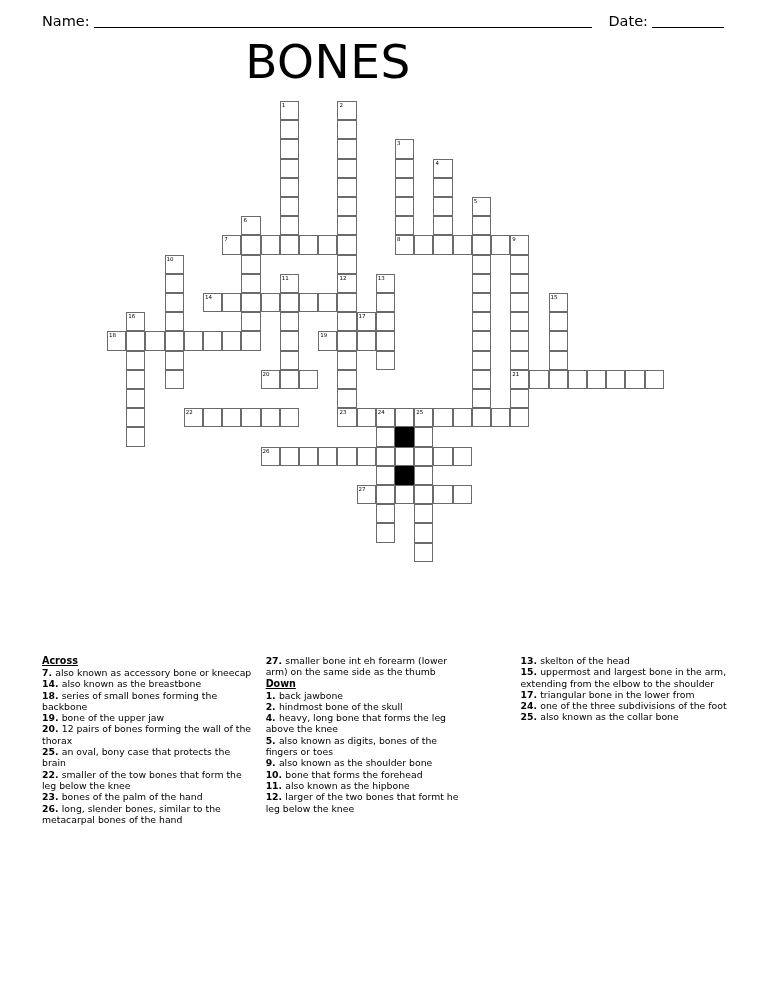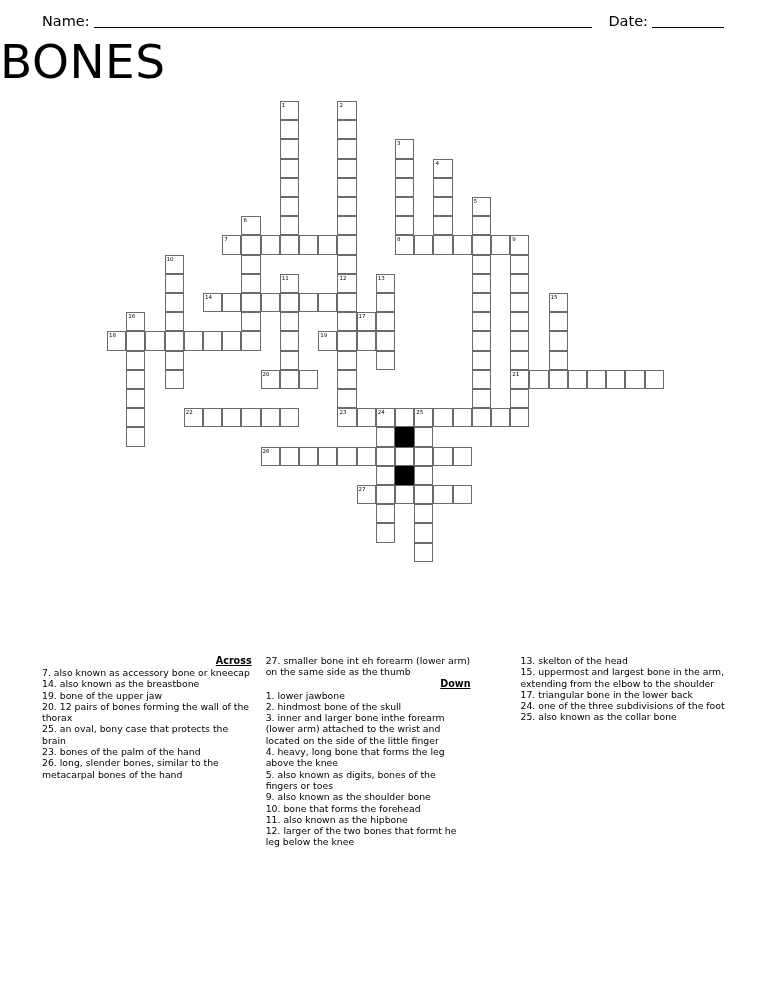--- a/index.html
+++ b/index.html
@@ -43,21 +43,21 @@
   .rule-name { flex: 1 1 auto; }
   .rule-date { width: 72px; flex: 0 0 72px; }
   .date-label { margin-left: 14px; }
 
   
   .puzzle-title {
     position: absolute;
     left: 0;
     top: 38px;
     width: 656px;
-    text-align: left;
+    text-align: center;
     font-size: 47px;
     font-family: "DejaVu Sans", "Liberation Sans", sans-serif;
     font-weight: 400;
     letter-spacing: 0.5px;
     line-height: 1;
   }
 
   
   #grid-wrap {
     position: absolute;
@@ -102,28 +102,27 @@
     line-height: 11.3px;
   }
   .clue-col.col2 { width: 215px; }
   .clue-col.col3 { width: 222px; margin-left: 36px; }
   .section-heading {
     font-weight: bold;
     text-decoration: underline;
     font-size: 9.6px;
     line-height: 12px;
     display: block;
-    text-align: right;
   }
   .clue {
     display: block;
     margin: 0;
   }
   .clue .cnum {
-    font-weight: normal;
+    font-weight: bold;
   }
 </style>
 </head>
 <body>
 
 <div class="header-row">
   <span class="field-label">Name:</span>
   <span class="rule rule-name"></span>
   <span class="field-label date-label">Date:</span>
   <span class="rule rule-date"></span>
@@ -351,46 +350,47 @@
     <div class="cell" style="left: 414.2px; top: 523.4px; width: 19.2px; height: 19.2px;"></div>
     <div class="cell" style="left: 414.2px; top: 542.6px; width: 19.2px; height: 19.2px;"></div>
   </div>
 
 <div id="clues">
   <div class="clue-col col1">
     <span class="section-heading">Across</span>
     <div id="across-col1">
         <p class="clue"><span class="cnum">7. </span><span>also known as accessory bone or kneecap</span></p>
         <p class="clue"><span class="cnum">14. </span><span>also known as the breastbone</span></p>
+        <p class="clue"><span class="cnum">18. </span><span>series of small bones forming the backbone</span></p>
         <p class="clue"><span class="cnum">19. </span><span>bone of the upper jaw</span></p>
         <p class="clue"><span class="cnum">20. </span><span>12 pairs of bones forming the wall of the thorax</span></p>
         <p class="clue"><span class="cnum">25. </span><span>an oval, bony case that protects the brain</span></p>
+        <p class="clue"><span class="cnum">22. </span><span>smaller of the tow bones that form the leg below the knee</span></p>
         <p class="clue"><span class="cnum">23. </span><span>bones of the palm of the hand</span></p>
         <p class="clue"><span class="cnum">26. </span><span>long, slender bones, similar to the metacarpal bones of the hand</span></p>
       </div>
   </div>
   <div class="clue-col col2">
     <div id="across-col2">
         <p class="clue"><span class="cnum">27. </span><span>smaller bone int eh forearm (lower arm) on the same side as the thumb</span></p>
       </div>
     <span class="section-heading">Down</span>
     <div id="down-col2">
-        <p class="clue"><span class="cnum">1. </span><span>lower jawbone</span></p>
+        <p class="clue"><span class="cnum">1. </span><span>back jawbone</span></p>
         <p class="clue"><span class="cnum">2. </span><span>hindmost bone of the skull</span></p>
-        <p class="clue"><span class="cnum">3. </span><span>inner and larger bone inthe forearm (lower arm) attached to the wrist and located on the side of the little finger</span></p>
         <p class="clue"><span class="cnum">4. </span><span>heavy, long bone that forms the leg above the knee</span></p>
         <p class="clue"><span class="cnum">5. </span><span>also known as digits, bones of the fingers or toes</span></p>
         <p class="clue"><span class="cnum">9. </span><span>also known as the shoulder bone</span></p>
         <p class="clue"><span class="cnum">10. </span><span>bone that forms the forehead</span></p>
         <p class="clue"><span class="cnum">11. </span><span>also known as the hipbone</span></p>
         <p class="clue"><span class="cnum">12. </span><span>larger of the two bones that formt he leg below the knee</span></p>
       </div>
   </div>
   <div class="clue-col col3">
     <div id="down-col3">
         <p class="clue"><span class="cnum">13. </span><span>skelton of the head</span></p>
         <p class="clue"><span class="cnum">15. </span><span>uppermost and largest bone in the arm, extending from the elbow to the shoulder</span></p>
-        <p class="clue"><span class="cnum">17. </span><span>triangular bone in the lower back</span></p>
+        <p class="clue"><span class="cnum">17. </span><span>triangular bone in the lower from</span></p>
         <p class="clue"><span class="cnum">24. </span><span>one of the three subdivisions of the foot</span></p>
         <p class="clue"><span class="cnum">25. </span><span>also known as the collar bone</span></p>
       </div>
   </div>
 </div>
 
 </body></html>

